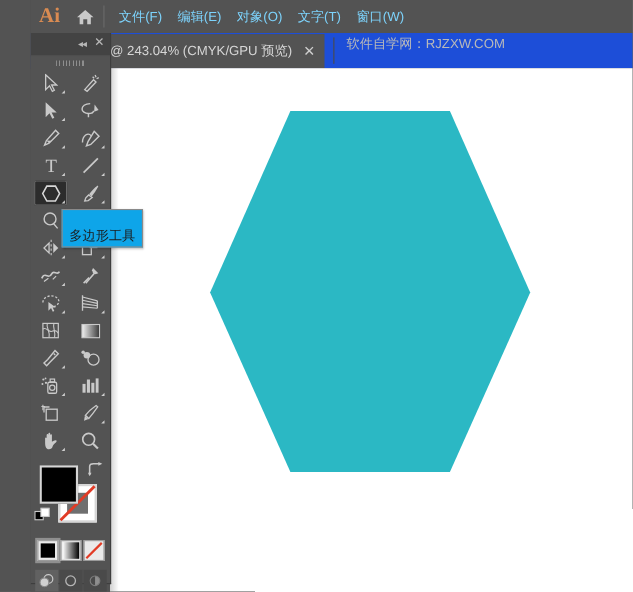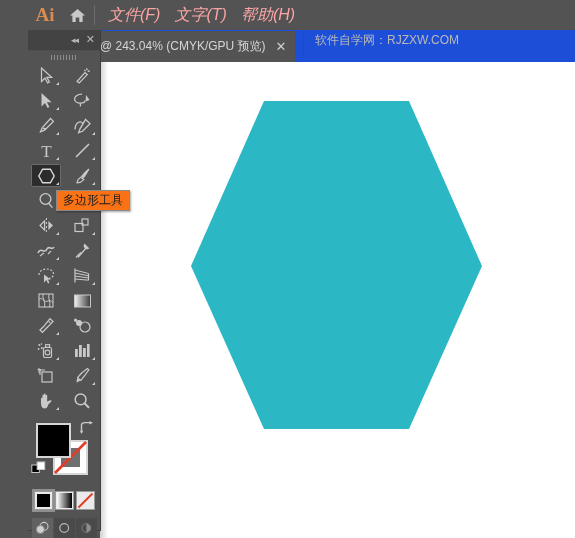--- a/index.html
+++ b/index.html
@@ -40,27 +40,26 @@
   #home-btn {
     width: 30px; height: 30px;
     display: flex; align-items: center; justify-content: center;
   }
   #menu-sep {
     width: 1px; height: 20px;
     background: #6a6a6a;
     margin: 0 6px 0 2px;
   }
   .menu-item {
-    color: #fca5a5;
-    font-size: 16px;
+    color: #7dd3fc;
+    font-size: 12px;
     padding: 0 7px;
     line-height: 30px;
     white-space: nowrap;
     cursor: default;
-    font-style: italic;
   }
 
   
   #tabbar {
     position: absolute;
     left: 0; top: 30px;
     width: 575px; height: 32px;
     background: #1d4ed8;
   }
   #doc-tab {
@@ -200,25 +199,25 @@
     right: 2px; bottom: 2px;
     width: 0; height: 0;
     border-left: 3px solid transparent;
     border-bottom: 3px solid #cfcfcf;
   }
 
   
   #tool-tooltip {
     position: absolute;
     left: 28px; top: 190px;
-    background: #f97316;
+    background: #0ea5e9;
     border: 1px solid #8a8a8a;
     color: #1c1c1c;
     font-size: 12px;
-    padding: 2px 6px 3px 6px;
+    padding: 16px 6px 3px 6px;
     line-height: 14px;
     white-space: nowrap;
     box-shadow: 1px 1px 2px rgba(0,0,0,0.35);
     z-index: 60;
   }
 
   
   #fillstroke {
     position: relative;
     margin-top: 6px;
@@ -311,22 +310,24 @@
 
   <div id="menubar">
     <div id="ai-logo" style="color: rgb(217, 139, 82);">Ai</div>
     <div id="home-btn">
       <svg width="17" height="15" viewBox="0 0 17 15">
         <path d="M8.5 1 L16 7.6 L13.6 7.6 L13.6 14 L10.3 14 L10.3 9.4 L6.7 9.4 L6.7 14 L3.4 14 L3.4 7.6 L1 7.6 Z" fill="#c9c9c9"></path>
       </svg>
     </div>
     <div id="menu-sep"></div>
     <div class="menu-item">文件(F)</div>
+    <div class="menu-item">编辑(E)</div>
+    <div class="menu-item">对象(O)</div>
     <div class="menu-item">文字(T)</div>
-    <div class="menu-item">帮助(H)</div>
+    <div class="menu-item">窗口(W)</div>
   </div>
 
   <div id="tabbar">
     <div id="doc-tab">
       <span id="doc-tab-title">@ 243.04% (CMYK/GPU 预览)</span>
       <span id="doc-tab-close">✕</span>
     </div>
     <div id="tab-divider"></div>
     <div id="site-tab">
       <span id="site-tab-title">软件自学网：RJZXW.COM</span>

